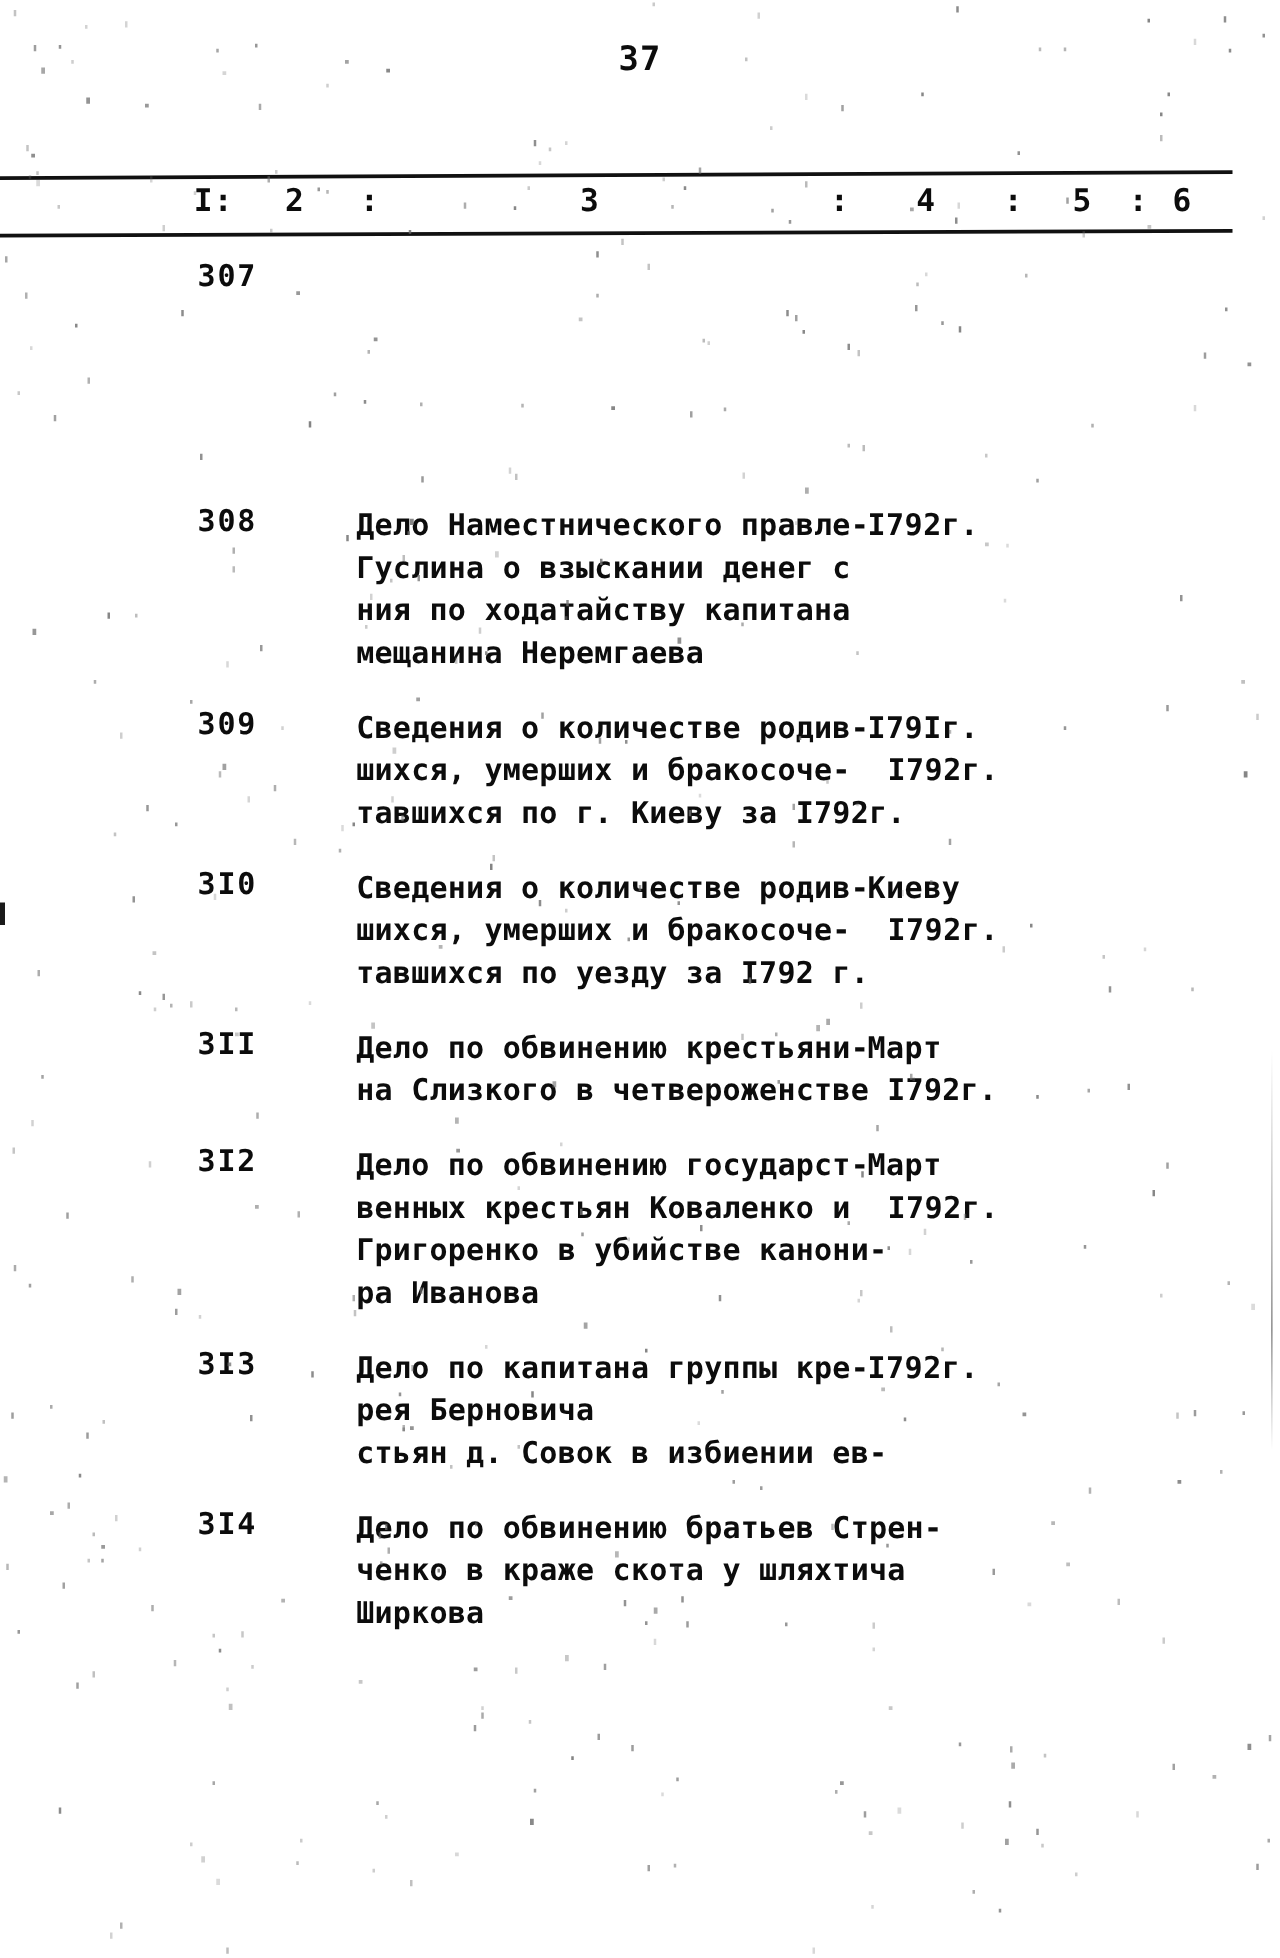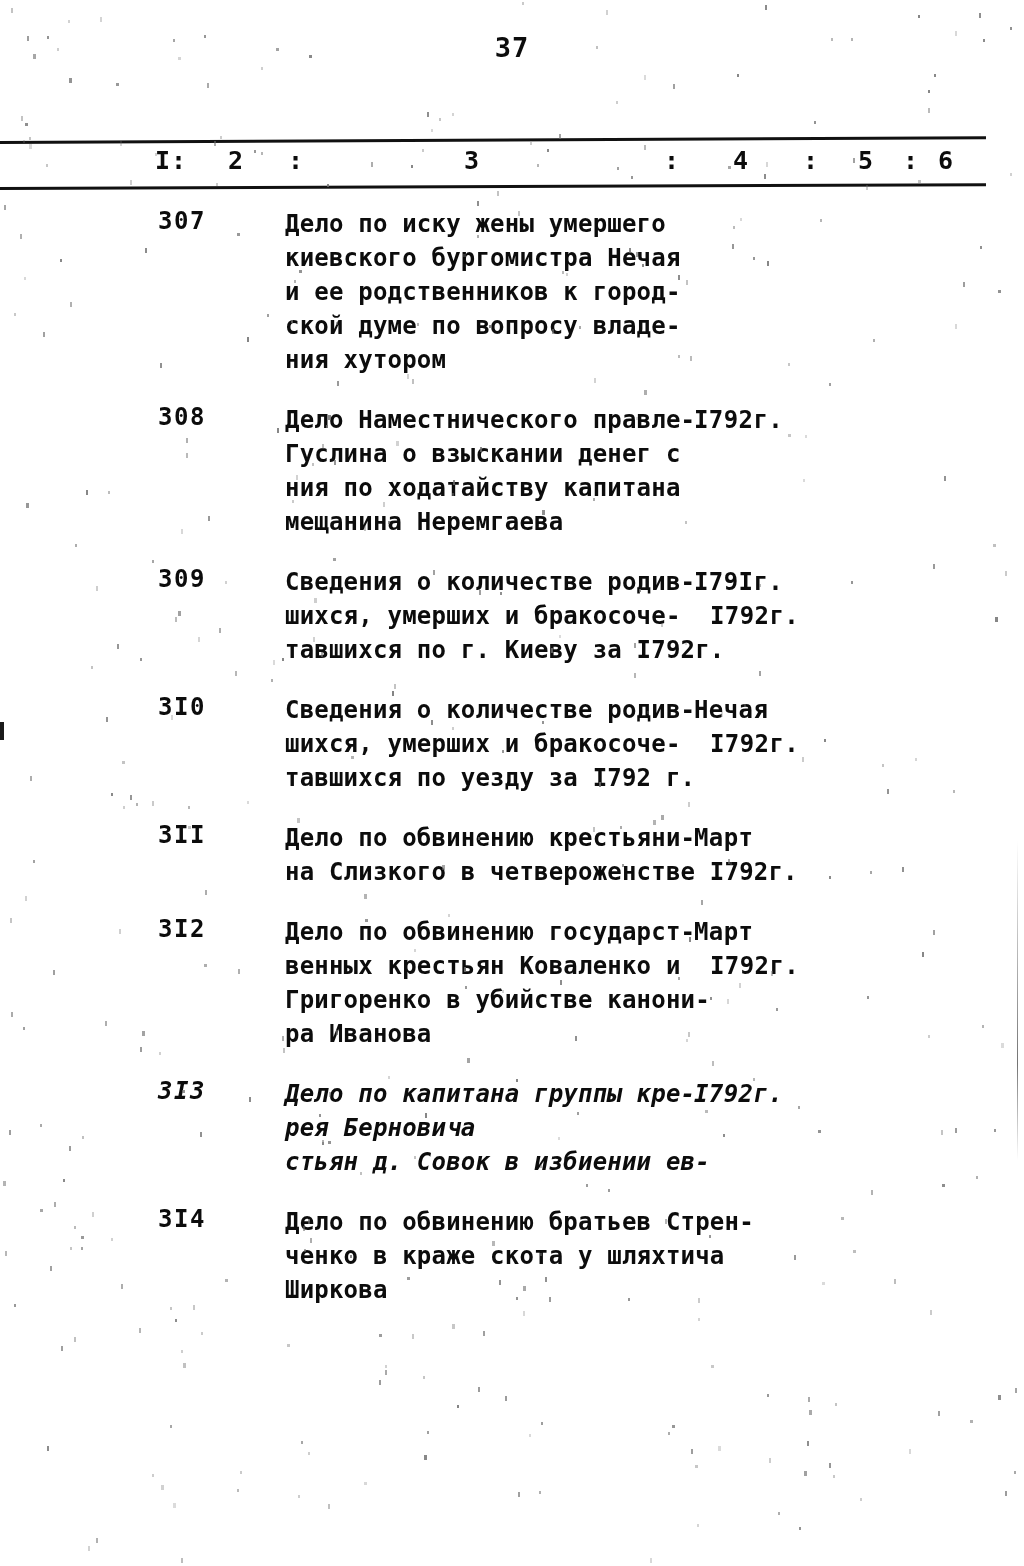--- a/index.html
+++ b/index.html
@@ -158,27 +158,20 @@
       <span class="colhead" style="left: 733px;">4</span>
       <span class="colhead" style="left: 803px;">:</span>
       <span class="colhead" style="left: 858px;">5</span>
       <span class="colhead" style="left: 903px;">:</span>
       <span class="colhead" style="left: 938px;">6</span>
     </div>
 
   <div class="rows" id="rows">
       <div class="entry" style="height: 170px;">
         <div class="e-num">307</div>
-        <div class="e-lines">
-          <div class="ln">Дело по иску жены умершего</div>
-          <div class="ln">киевского бургомистра Нечая</div>
-          <div class="ln">и ее родственников к город-</div>
-          <div class="ln">ской думе по вопросу владе-</div>
-          <div class="ln">ния хутором</div>
-        </div>
         <div class="e-dates"></div>
       </div>
       <div class="entry" style="height: 136px;">
         <div class="e-num">308</div>
         <div class="e-lines">
           <div class="ln">Дело Наместнического правле-</div>
           <div class="ln">Гуслина о взыскании денег с</div>
           <div class="ln">ния по ходатайству капитана</div>
           <div class="ln">мещанина Неремгаева</div>
         </div>
@@ -199,21 +192,21 @@
         </div>
       </div>
       <div class="entry" style="height: 102px;">
         <div class="e-num">3I0</div>
         <div class="e-lines">
           <div class="ln">Сведения о количестве родив-</div>
           <div class="ln">шихся, умерших и бракосоче-</div>
           <div class="ln">тавшихся по уезду за I792 г.</div>
         </div>
         <div class="e-dates">
-          <div class="dt">Нечая</div>
+          <div class="dt">Киеву</div>
           <div class="dt pad">I792г.</div>
         </div>
       </div>
       <div class="entry" style="height: 68px;">
         <div class="e-num">3II</div>
         <div class="e-lines">
           <div class="ln">Дело по обвинению крестьяни-</div>
           <div class="ln">на Слизкого в четвероженстве I792г.</div>
         </div>
         <div class="e-dates">
@@ -226,21 +219,21 @@
           <div class="ln">Дело по обвинению государст-</div>
           <div class="ln">венных крестьян Коваленко и</div>
           <div class="ln">Григоренко в убийстве канони-</div>
           <div class="ln">ра Иванова</div>
         </div>
         <div class="e-dates">
           <div class="dt">Март</div>
           <div class="dt pad">I792г.</div>
         </div>
       </div>
-      <div class="entry" style="height: 102px; font-style: italic;">
+      <div class="entry" style="height: 102px;">
         <div class="e-num">3I3</div>
         <div class="e-lines">
           <div class="ln">Дело по капитана группы кре-</div>
           <div class="ln">рея Берновича</div>
           <div class="ln">стьян д. Совок в избиении ев-</div>
         </div>
         <div class="e-dates">
           <div class="dt">I792г.</div>
         </div>
       </div>

